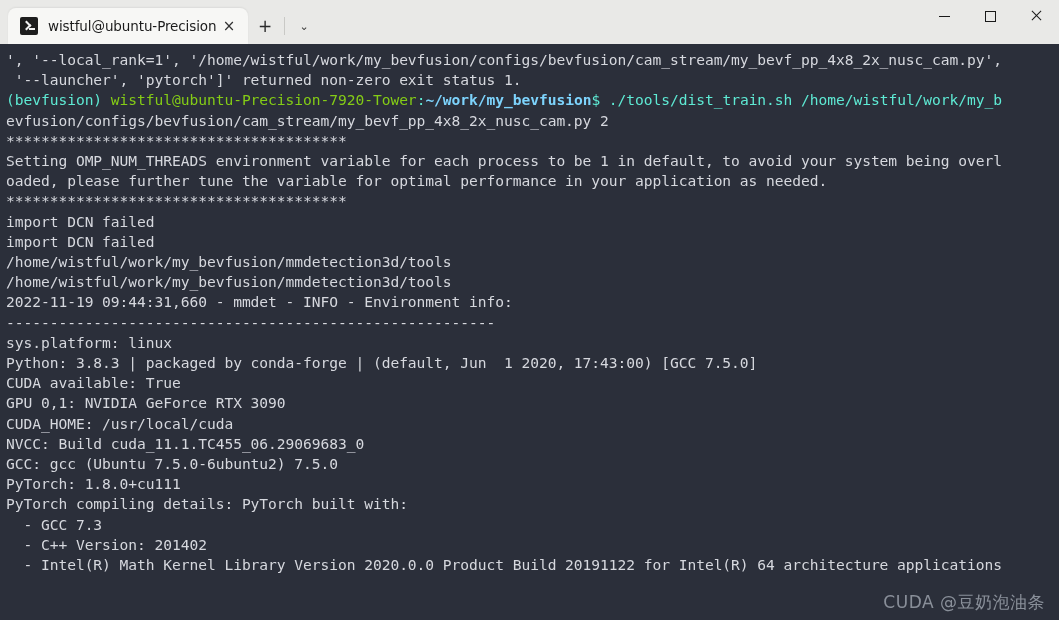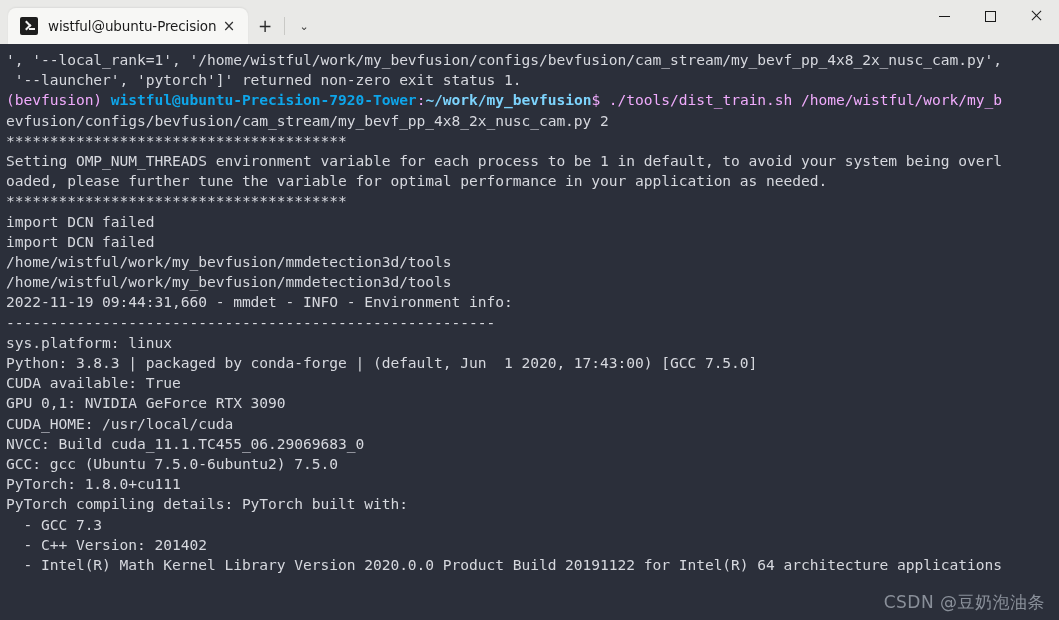--- a/index.html
+++ b/index.html
@@ -168,23 +168,23 @@
   }
   .term-lines {
     font-family: "DejaVu Sans Mono", monospace;
     font-size: 14.6px;
     line-height: 20.2px;
     color: #d6d8de;
     white-space: pre;
     letter-spacing: -0.05px;
   }
   .ln { white-space: pre; min-height: 20.2px; }
-  .c-green  { color: #0ea5e9; font-weight: bold; }
+  .c-green  { color: #84cc16; font-weight: normal; }
   .c-blue   { color: #7dd3fc; font-weight: bold; }
-  .c-white  { color: #f0abfc; text-align: right; }
+  .c-white  { color: #5eead4; text-align: right; }
 
   .watermark {
     position: absolute;
     right: 14px;
     bottom: 6px;
     font-family: "DejaVu Sans", sans-serif;
     font-size: 17px;
     color: #9aa0aa;
     opacity: 0.85;
     white-space: nowrap;
@@ -220,15 +220,15 @@
           <span class="close-g"></span>
         </div>
     </div>
 
   </div>
 
   <div class="terminal">
     <div class="term-lines" id="term-lines"><div class="ln">', '--local_rank=1', '/home/wistful/work/my_bevfusion/configs/bevfusion/cam_stream/my_bevf_pp_4x8_2x_nusc_cam.py',</div><div class="ln"> '--launcher', 'pytorch']' returned non-zero exit status 1.</div><div class="ln"><span class="c-white">(bevfusion) </span><span class="c-green">wistful@ubuntu-Precision-7920-Tower</span><span class="c-white">:</span><span class="c-blue">~/work/my_bevfusion</span><span class="c-white">$ ./tools/dist_train.sh /home/wistful/work/my_b</span></div><div class="ln">evfusion/configs/bevfusion/cam_stream/my_bevf_pp_4x8_2x_nusc_cam.py 2</div><div class="ln">***************************************</div><div class="ln">Setting OMP_NUM_THREADS environment variable for each process to be 1 in default, to avoid your system being overl</div><div class="ln">oaded, please further tune the variable for optimal performance in your application as needed.</div><div class="ln">***************************************</div><div class="ln">import DCN failed</div><div class="ln">import DCN failed</div><div class="ln">/home/wistful/work/my_bevfusion/mmdetection3d/tools</div><div class="ln">/home/wistful/work/my_bevfusion/mmdetection3d/tools</div><div class="ln">2022-11-19 09:44:31,660 - mmdet - INFO - Environment info:</div><div class="ln">--------------------------------------------------------</div><div class="ln">sys.platform: linux</div><div class="ln">Python: 3.8.3 | packaged by conda-forge | (default, Jun  1 2020, 17:43:00) [GCC 7.5.0]</div><div class="ln">CUDA available: True</div><div class="ln">GPU 0,1: NVIDIA GeForce RTX 3090</div><div class="ln">CUDA_HOME: /usr/local/cuda</div><div class="ln">NVCC: Build cuda_11.1.TC455_06.29069683_0</div><div class="ln">GCC: gcc (Ubuntu 7.5.0-6ubuntu2) 7.5.0</div><div class="ln">PyTorch: 1.8.0+cu111</div><div class="ln">PyTorch compiling details: PyTorch built with:</div><div class="ln">  - GCC 7.3</div><div class="ln">  - C++ Version: 201402</div><div class="ln">  - Intel(R) Math Kernel Library Version 2020.0.0 Product Build 20191122 for Intel(R) 64 architecture applications</div></div>
   </div>
 
-  <div class="watermark">CSDN @豆奶泡油条</div>
+  <div class="watermark">CUDA @豆奶泡油条</div>
 
 </div>
 
 </body></html>

